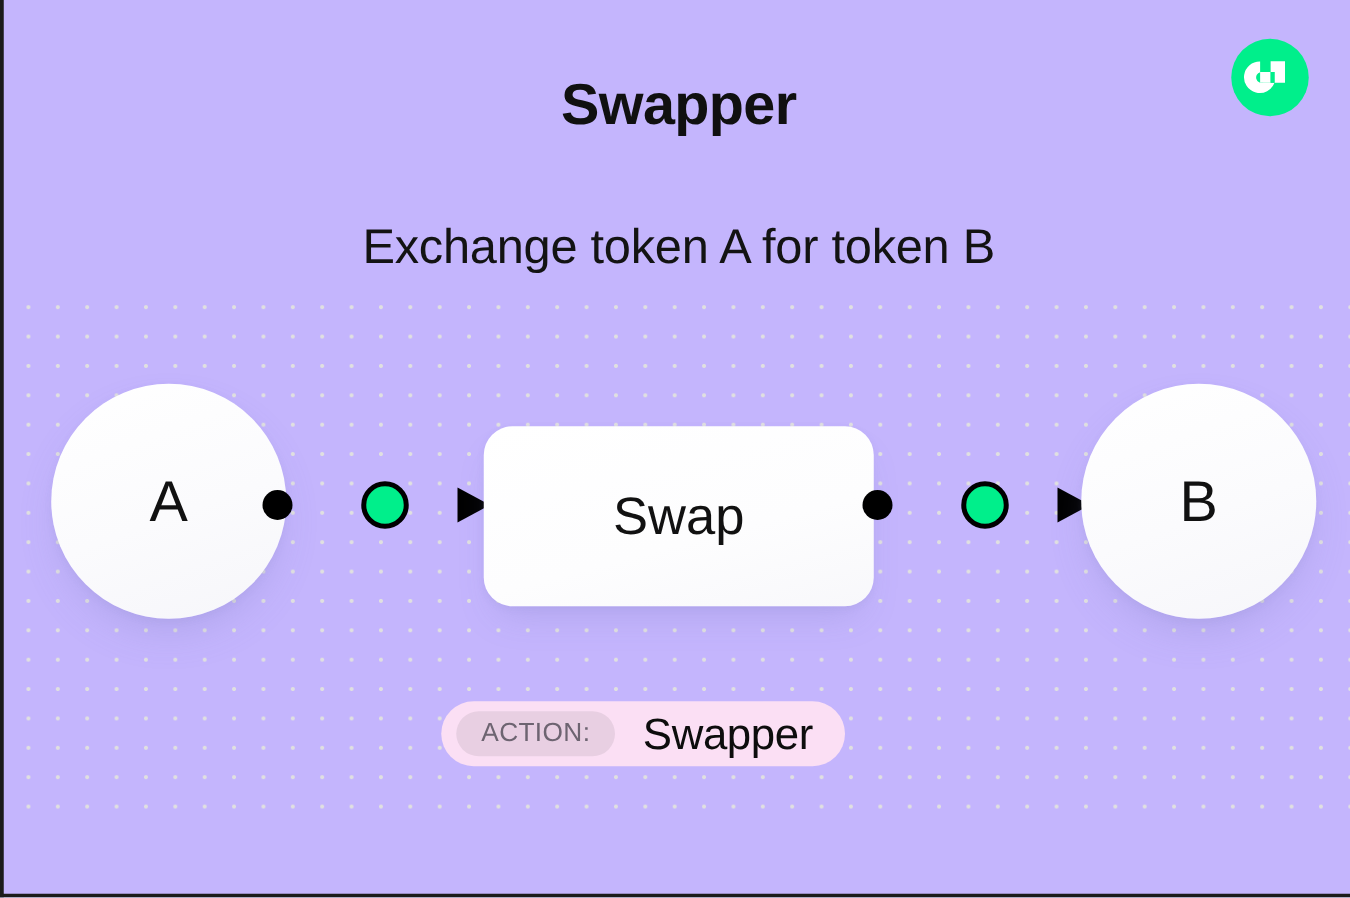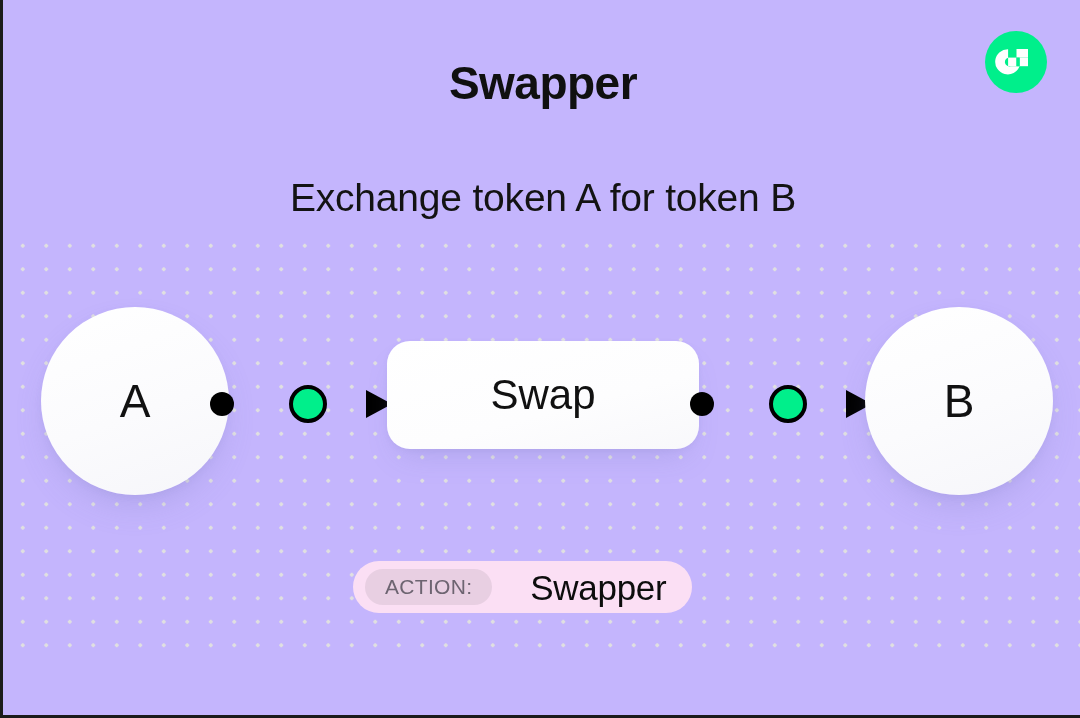--- a/index.html
+++ b/index.html
@@ -94,21 +94,21 @@
   }
   .node-a { left: 38px;  top: 307px; }
   .node-b { left: 862px; top: 307px; }
 
   
   .swap-box {
     position: absolute;
     left: 384px;
     top: 341px;
     width: 312px;
-    height: 108px;
+    height: 144px;
     border-radius: 23px;
     background: linear-gradient(165deg, #ffffff 0%, #fdfdfe 60%, #f8f8fb 100%);
     box-shadow: 0 16px 30px -12px rgba(120,120,190,0.28),
                 0 2px 5px rgba(140,140,190,0.10);
     display: flex;
     align-items: center;
     justify-content: center;
     font-size: 42px;
     font-weight: 300;
     color: #111111;
@@ -128,21 +128,20 @@
   .action-badge {
     position: absolute;
     left: 350px;
     top: 561px;
     height: 52px;
     border-radius: 26px;
     background: #fbdff4;
     display: flex;
     align-items: center;
     padding: 0 26px 0 12px;
-    gap: 16px;
   }
   .action-key {
     background: #e8cfe2;
     border-radius: 18px;
     padding: 7px 20px 8px 20px;
     font-size: 21px;
     font-weight: 400;
     color: #6d6471;
     letter-spacing: 0.3px;
     line-height: 1;

